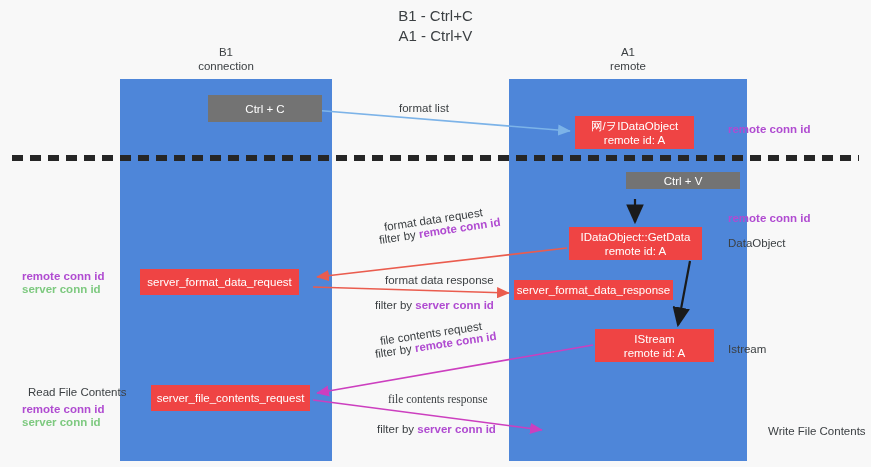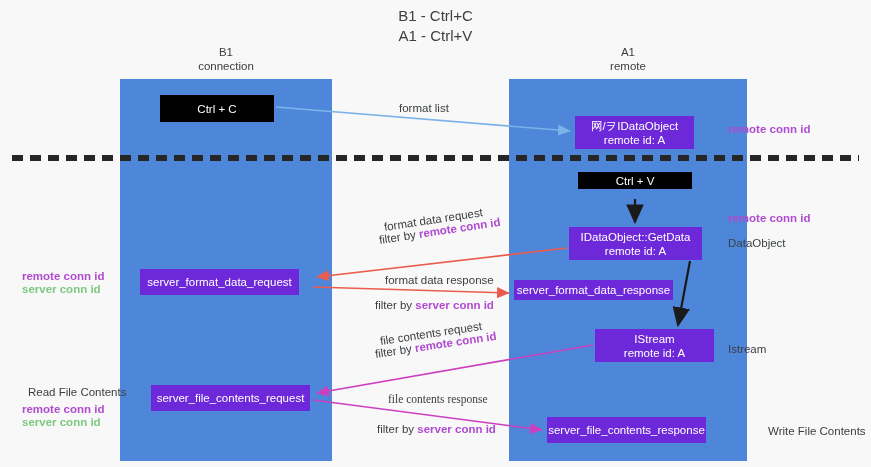--- a/index.html
+++ b/index.html
@@ -27,22 +27,22 @@
   }
   #title-b1{left:120px;top:45px;width:212px;}
   #title-a1{left:509px;top:45px;width:238px;text-align:center;}
 
   
   .node{
     position:absolute;box-sizing:border-box;
     display:flex;align-items:center;justify-content:center;
     text-align:center;color:#ffffff;font-size:11.5px;line-height:14px;
   }
-  .node.green{background:#000000;}
-  .node.orange{background:#6d28d9;}
+  .node.green{background:#737373;margin-left:48px;}
+  .node.orange{background:#ef4444;}
   .node .l2{display:block;}
 
   #node-ctrlc{left:160px;top:95px;width:114px;height:27px;}
   #node-dataobject{left:575px;top:116px;width:119px;height:33px;}
   #node-ctrlv{left:578px;top:172px;width:114px;height:17px;}
   #node-getdata{left:569px;top:227px;width:133px;height:33px;}
   #node-fmt-req{left:140px;top:269px;width:159px;height:26px;}
   #node-fmt-resp{left:514px;top:280px;width:159px;height:20px;}
   #node-istream{left:595px;top:329px;width:119px;height:33px;}
   #node-file-req{left:151px;top:385px;width:159px;height:26px;}
@@ -174,23 +174,20 @@
     <span>
       <span class="l2">IStream</span>
       <span class="l2">remote id: A</span>
     </span>
   </div>
 
   <div class="node orange" id="node-file-req">
     <span>server_file_contents_request</span>
   </div>
 
-  <div class="node orange" id="node-file-resp">
-    <span>server_file_contents_response</span>
-  </div>
 
   <div class="lbl" id="lbl-format-list">format list</div>
 
   <div class="lbl" id="lbl-fdreq">format data request</div>
   <div class="lbl" id="lbl-fdreq2">
     <span>filter by </span><span class="purple">remote conn id</span>
   </div>
 
   <div class="lbl" id="lbl-fdresp">format data response</div>
   <div class="lbl" id="lbl-fdresp2">

